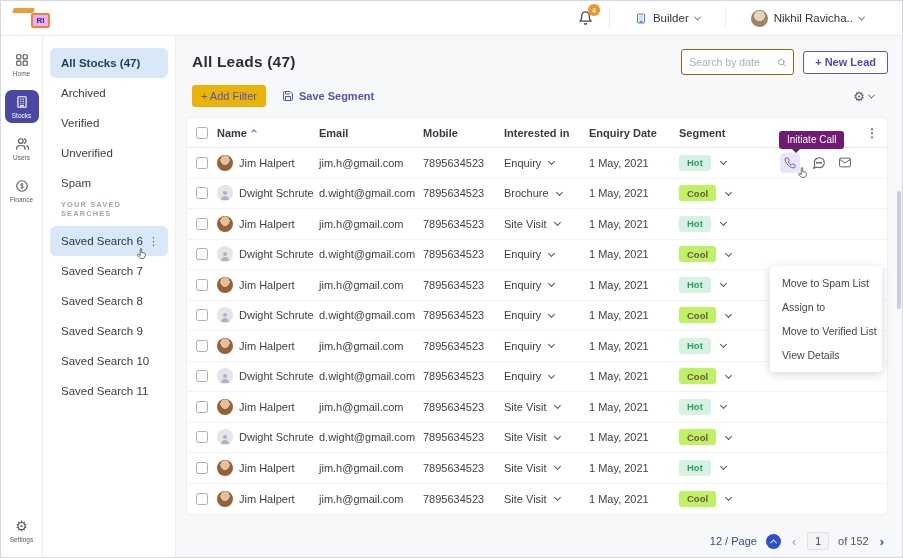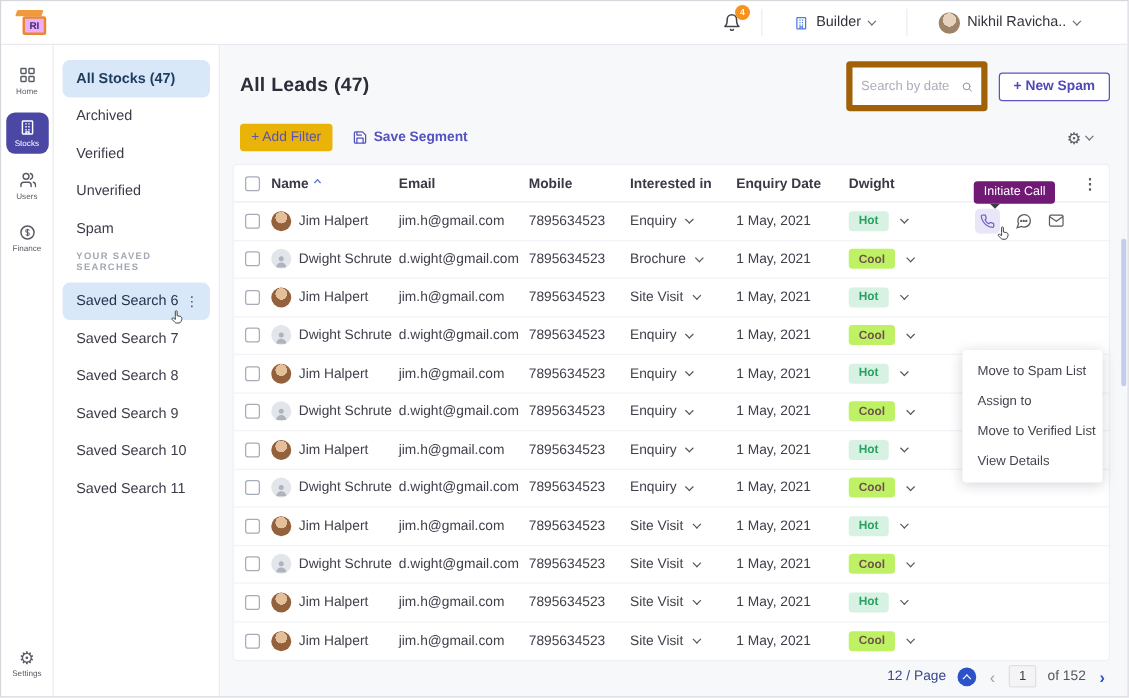--- a/index.html
+++ b/index.html
@@ -3,21 +3,21 @@
 <meta charset="utf-8">
 <style>
   * { margin:0; padding:0; box-sizing:border-box; }
   html,body { background:#e9e9ee; font-family:"Liberation Sans", sans-serif; }
   .screen { position:relative; width:903px; height:558px; background:#f7f8fa; border:1px solid #d6d6dd; overflow:hidden; }
 
   
   .topbar { position:absolute; top:0; left:0; right:0; height:35px; background:#fff;
             border-bottom:1px solid #e9e9ef; display:flex; align-items:center; padding:0 13px; z-index:20; }
   .logo { position:relative; width:22px; height:20px; }
-  .logo-box { position:absolute; left:4px; bottom:0; width:19px; height:15px; border:2px solid #e8892d; border-radius:2px;
+  .logo-box { position:absolute; left:17px; bottom:0; width:19px; height:15px; border:2px solid #e8892d; border-radius:2px;
               background:#f0abfc; display:flex; align-items:center; justify-content:center;
               font-size:8px; font-weight:bold; color:#2c3468; }
   .logo-lid { position:absolute; left:-1px; top:0; width:21px; height:5px; background:#f09a3e; transform:skewX(-18deg); border-radius:1px; }
   .topbar-right { margin-left:auto; display:flex; align-items:center; height:100%; }
   .bell-wrap { position:relative; margin-right:16px; color:#44444c; display:flex; }
   .bell-badge { position:absolute; top:-6px; right:-7px; min-width:12px; height:12px; border-radius:50%;
                 background:#f6921e; color:#fff; font-size:7px; font-weight:bold;
                 display:flex; align-items:center; justify-content:center; }
   .tb-group { display:flex; align-items:center; gap:6px; padding:0 25px; height:22px;
               border-left:1px solid #ededf2; font-size:11.5px; color:#33333c; cursor:default; }
@@ -49,21 +49,21 @@
   .saved-item.active { background:#d9e8f9; color:#23344d; }
   .saved-kebab { display:none; color:#4e4e58; font-size:11px; }
   .cursor-hand { position:absolute; z-index:30; pointer-events:none; }
   .cursor-sidebar { left:92px; top:210px; }
 
   
   .main { position:absolute; top:35px; left:175px; right:0; bottom:0; background:#f7f8fa; }
   .main-header { display:flex; align-items:center; padding:13px 14px 0 16px; }
   .page-title { font-size:15.5px; font-weight:bold; color:#2d2d3a; letter-spacing:.2px; }
   .header-right { margin-left:auto; display:flex; align-items:center; gap:9px; }
-  .search-box { width:113px; height:40px; background:#fff; border:5px solid #a16207; border-radius:3px;
+  .search-box { width:113px; height:26px; background:#fff; border:1px solid #a16207; border-radius:3px;
                 display:flex; align-items:center; padding:0 7px; gap:4px; }
   .search-box input { border:none; outline:none; width:100%; font-size:10.5px; color:#555; background:transparent;
                       font-family:"Liberation Sans", sans-serif; }
   .search-box input::placeholder { color:#abadba; }
   .new-lead-btn { height:23px; padding:0 11px; background:#fff; border:1px solid #5b55c0; border-radius:3px;
                   color:#4f49b8; font-size:11px; font-weight:bold; cursor:pointer;
                   font-family:"Liberation Sans", sans-serif; }
   .toolbar { display:flex; align-items:center; margin-top:10px; padding:0 28px 0 16px; gap:16px; }
   .add-filter { font-size:11px; color:#5551bd; background:#eab308; border-radius:3px; padding:5px 9px; cursor:pointer; }
   .save-segment { display:flex; align-items:center; gap:5px; font-size:11px; font-weight:bold; color:#5551bd; cursor:pointer; }
@@ -253,21 +253,21 @@
     <div class="main-header">
       <h1 class="page-title">All Leads (47)</h1>
       <div class="header-right">
         <div class="search-box">
           <input type="text" placeholder="Search by date" style="">
           <svg width="11" height="11" viewBox="0 0 24 24" fill="none" stroke="#8a8fa0" stroke-width="2" stroke-linecap="round">
               <circle cx="11" cy="11" r="7"></circle>
               <path d="M21 21l-4.3-4.3"></path>
             </svg>
         </div>
-        <button class="new-lead-btn">+ New Spam</button>
+        <button class="new-lead-btn">+ New Lead</button>
       </div>
     </div>
 
     <div class="toolbar">
       <span class="add-filter">+ Add Filter</span>
       <span class="save-segment">
         <svg width="12" height="12" viewBox="0 0 24 24" fill="none" stroke="#5551bd" stroke-width="2" stroke-linejoin="round">
             <path d="M19 21H5a2 2 0 0 1-2-2V5a2 2 0 0 1 2-2h11l5 5v11a2 2 0 0 1-2 2z"></path>
             <path d="M17 21v-8H7v8M7 3v5h8"></path>
           </svg>
@@ -286,21 +286,21 @@
             <span class="checkbox"></span>
           </div>
         <div class="cell">
             <span>Name</span>
             <span class="sort-caret"></span>
           </div>
         <div class="cell">Email</div>
         <div class="cell">Mobile</div>
         <div class="cell">Interested in</div>
         <div class="cell">Enquiry Date</div>
-        <div class="cell">Dwight</div>
+        <div class="cell">Segment</div>
         <div class="cell"></div>
         <div class="cell kebab-cell">⋮</div>
       </div>
 
       <div>
           <div class="t-grid t-row">
           <div class="cell c-check">
               <span class="checkbox"></span>
             </div>
           <div class="cell name-cell">

